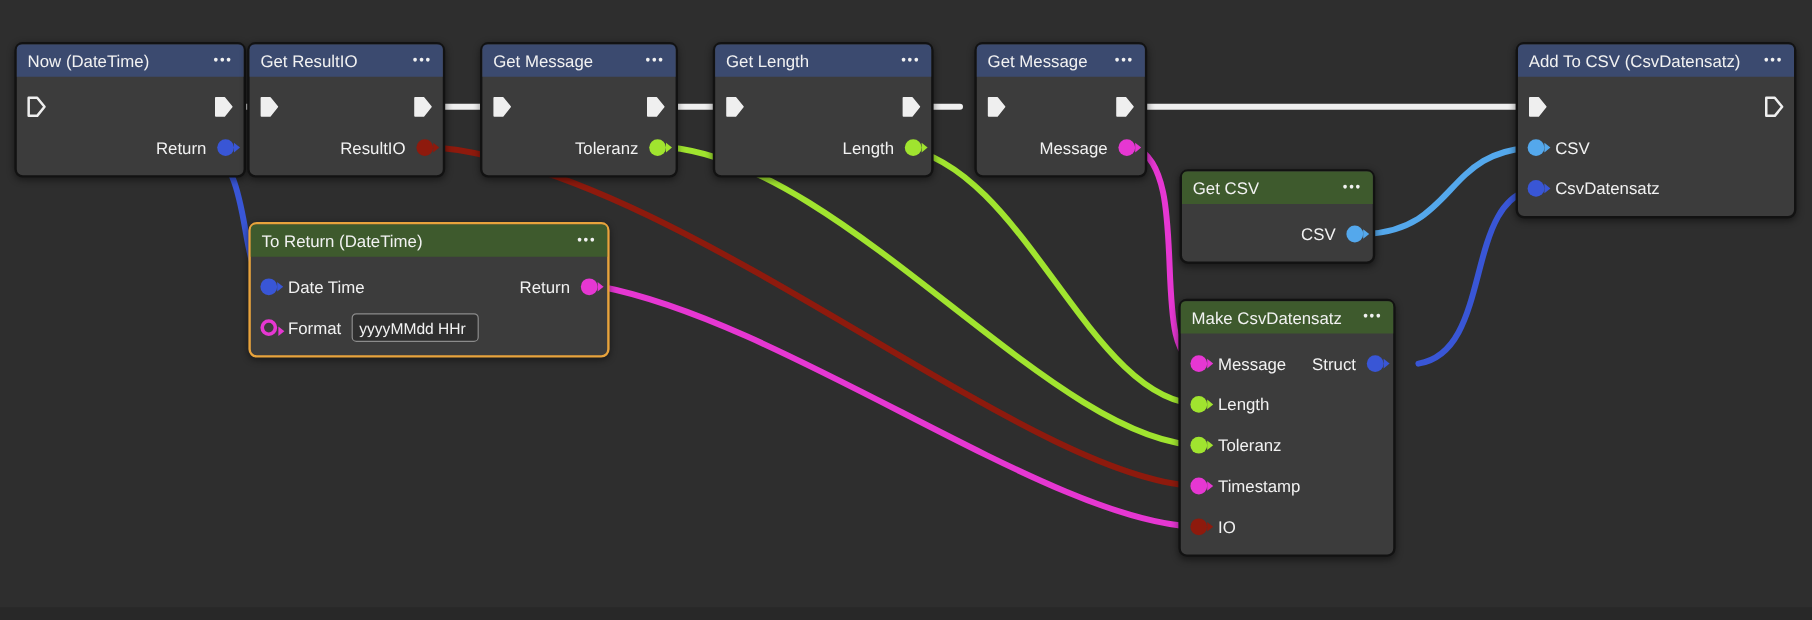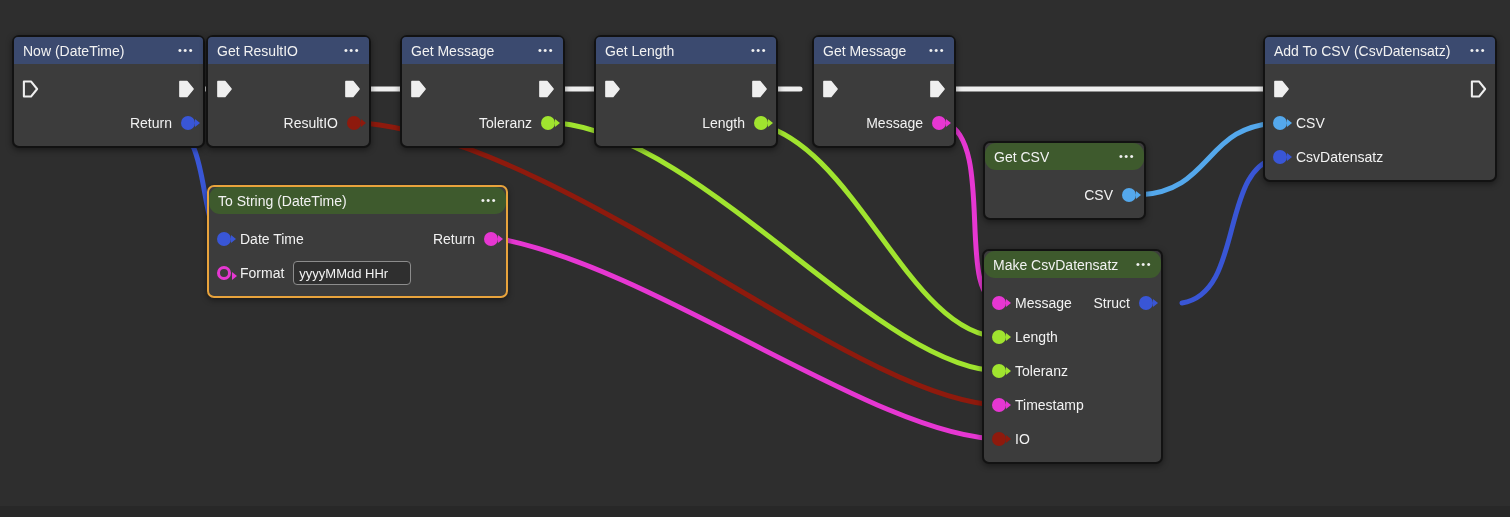--- a/index.html
+++ b/index.html
@@ -16,21 +16,21 @@
     background:var(--color-node_body,#3c3c3c);
     border:2px solid var(--color-node_border,#121212);
     border-radius:7px;box-shadow:0 2px 6px rgba(0,0,0,.45);
   }
   .node.selected{border-color:var(--color-selection_orange,#e8a33c);}
   .header{
     display:flex;align-items:center;justify-content:space-between;
     height:27px;padding:0 9px;border-radius:4px 4px 0 0;font-size:14px;
   }
   .header.blue{background:var(--color-header_blue,#3b4a6f);}
-  .header.green{background:var(--color-header_green,#3e5a2d);border-radius:11px;}
+  .header.green{background:var(--color-header_green,#3e5a2d);}
   .title{white-space:nowrap;overflow:hidden;}
   .menu{font-size:11px;letter-spacing:1.5px;cursor:pointer;line-height:27px;padding-left:8px;}
   .body{padding:8px 0 6px;}
   .row{display:flex;align-items:center;height:34px;padding:0 8px;gap:9px;font-size:14px;}
   .row.exec{justify-content:space-between;}
   .row.out{justify-content:flex-end;}
   .spacer{flex:1;}
   .exec-pin{width:17px;height:20px;display:block;}
   .exec-pin path{stroke-linejoin:round;}
   .exec-pin.filled path{fill:var(--color-exec_white,#efefef);stroke:var(--color-exec_white,#efefef);stroke-width:1.5;}
@@ -40,21 +40,21 @@
   .pin::after{content:"";position:absolute;left:14px;top:3px;
     border-left:5px solid var(--pc);border-top:4px solid transparent;border-bottom:4px solid transparent;}
   .pin.hollow{background:transparent;border:3px solid var(--pc);}
   .pin.hollow::after{left:12px;}
   .c-blue{--pc:var(--color-blue,#3956d6);}
   .c-lightblue{--pc:var(--color-lightblue,#54a8ec);}
   .c-magenta{--pc:var(--color-magenta,#e637d2);}
   .c-lime{--pc:var(--color-lime,#a0e42f);}
   .c-darkred{--pc:var(--color-darkred,#8e1a0d);}
   .field{
-    box-sizing:border-box;width:118px;height:24px;padding:0 5px;
+    box-sizing:border-box;width:106px;height:24px;padding:0 5px;
     background:#2f2f2f;border:1px solid #8c8c8c;border-radius:4px;
     color:var(--color-text,#f2f2f2);font-family:"Liberation Sans",sans-serif;font-size:13px;
   }
   .label{white-space:nowrap;}
 </style>
 </head>
 <body>
 
 <div id="canvas">
   <svg id="wires">
@@ -212,21 +212,21 @@
     <div class="body">
       <div class="row out">
         <span class="label">CSV</span>
         <span class="pin c-lightblue"></span>
       </div>
     </div>
   </div>
 
   <div class="node selected" style="left:207px;top:185px;width:301px;">
     <div class="header green">
-      <span class="title">To String (DateTime)</span>
+      <span class="title">To Return (DateTime)</span>
       <span class="menu">•••</span>
     </div>
     <div class="body">
       <div class="row in">
         <span class="pin c-blue"></span>
         <span class="label">Date Time</span>
         <span class="spacer"></span>
         <span class="label">Return</span>
         <span class="pin c-magenta"></span>
       </div>

